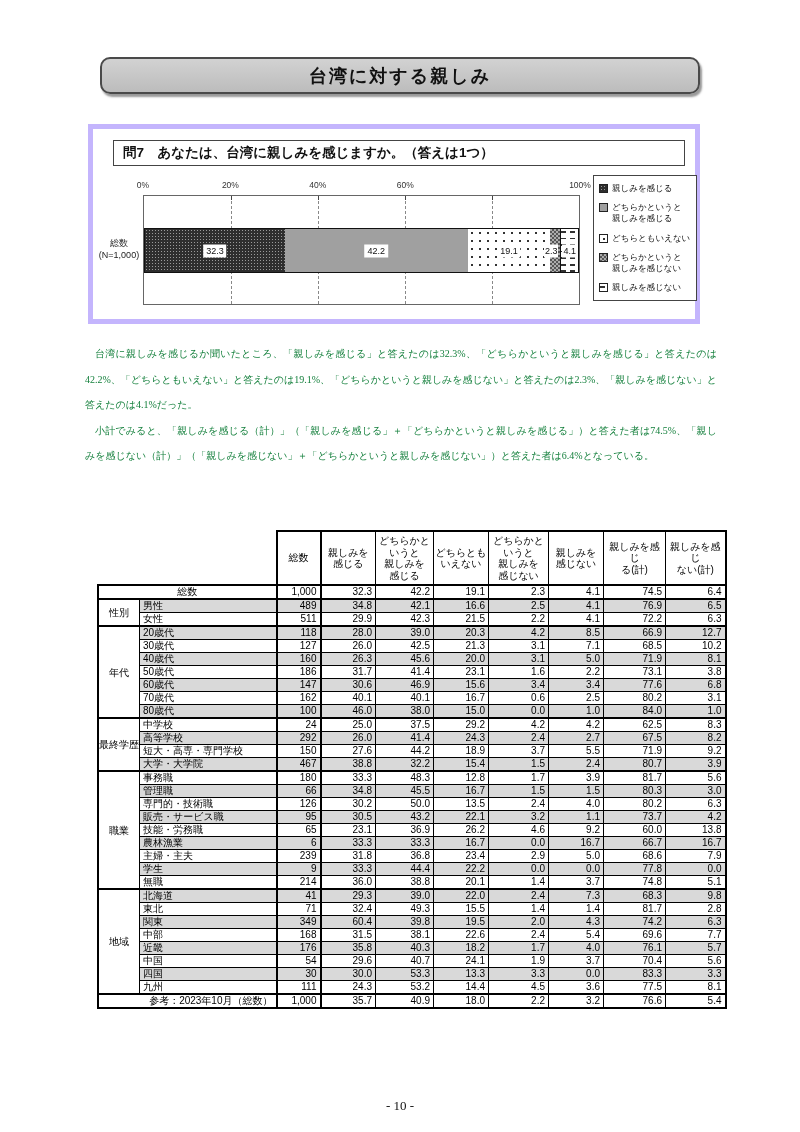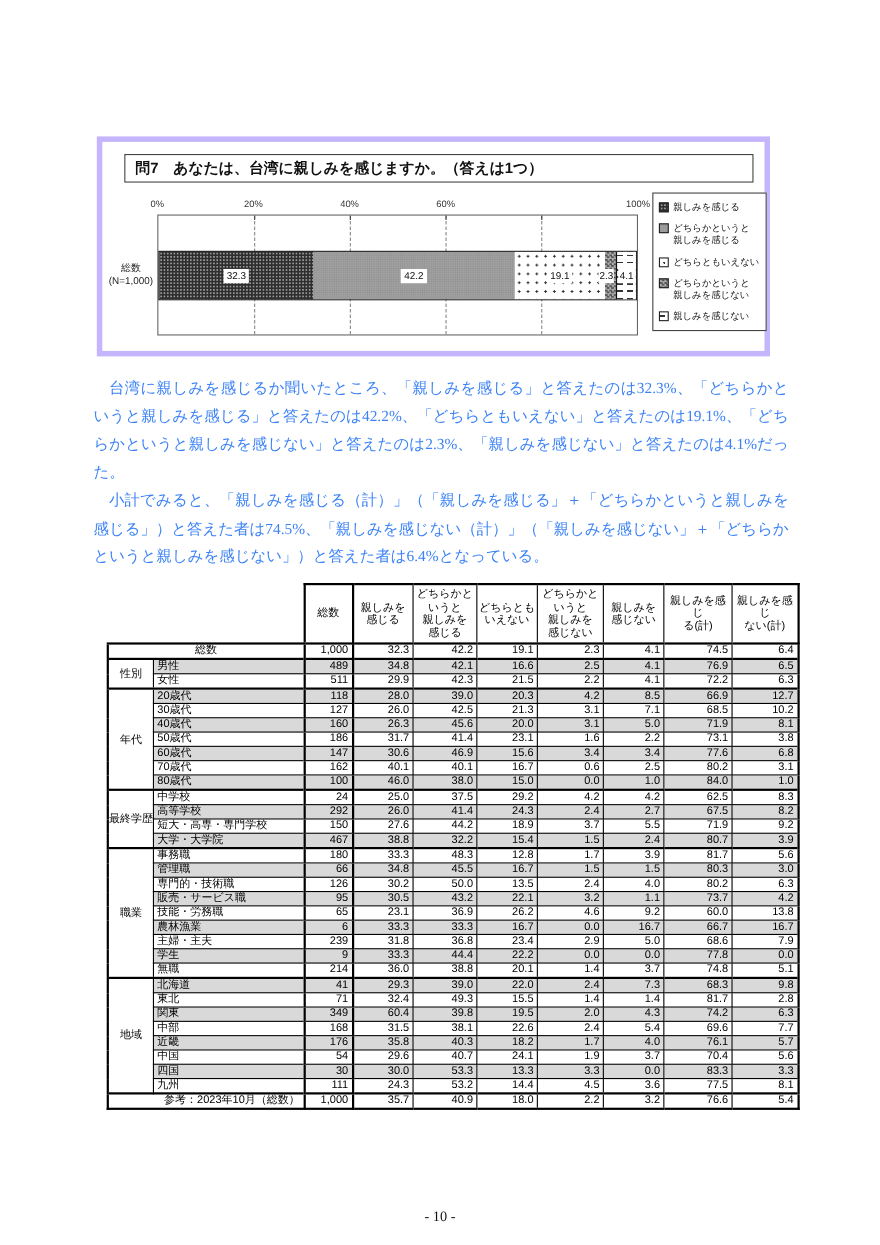--- a/index.html
+++ b/index.html
@@ -58,22 +58,22 @@
     display:flex; flex-direction:column; justify-content:space-between;
     font-size:8.5px; color:#111;
   }
   .legend-item{ display:flex; gap:4px; align-items:flex-start; }
   .swatch{ width:9px; height:9px; border:1px solid #222; flex:none; margin-top:1px; }
   .legend-text{ white-space:pre-line; line-height:11px; }
 
   
   .body-text{
     position:absolute; left:85px; top:341px; width:632px;
-    font-family:"Liberation Serif", serif; font-size:14px; line-height:25.5px;
-    color:#3b82f6; text-align:justify;
+    font-family:"Liberation Serif", serif; font-size:10px; line-height:25.5px;
+    color:#15803d; text-align:justify;
   }
   .body-text p{ text-indent:1em; }
 
   
   .stats-table{ position:absolute; left:97px; top:530px; }
   table{ border-collapse:collapse; table-layout:fixed; font-size:10px; color:#000; }
   th{ font-weight:normal; text-align:center; vertical-align:middle;
       white-space:pre-line; line-height:11.5px; padding:3px 1px;
       border:1px solid #000; border-top:2px solid #000; border-bottom:2px solid #000; background:#fff; }
   th.corner{ border:none; border-bottom:2px solid #000; }
@@ -93,20 +93,21 @@
   tr.ref-row td{ border-top:2px solid #000; border-bottom:2px solid #000;text-align:right; }
 
   .footer{ position:absolute; left:0; top:1098px; width:100%; text-align:center;
            font-family:"Liberation Serif", serif; font-size:13px; color:#111; }
 </style>
 </head>
 <body>
 
 <div class="page">
 
+  <div class="title-bar">台湾に対する親しみ</div>
 
   <div class="chart-panel">
     <div class="question-box">
       <span>問7　あなたは、台湾に親しみを感じますか。（答えは1つ）</span>
     </div>
     <div class="x-axis">
         <span class="tick-label" style="left: 0%;">0%</span>
         <span class="tick-label" style="left: 20%; text-align: right;">20%</span>
         <span class="tick-label" style="left: 40%;">40%</span>
         <span class="tick-label" style="left: 60%;">60%</span>

